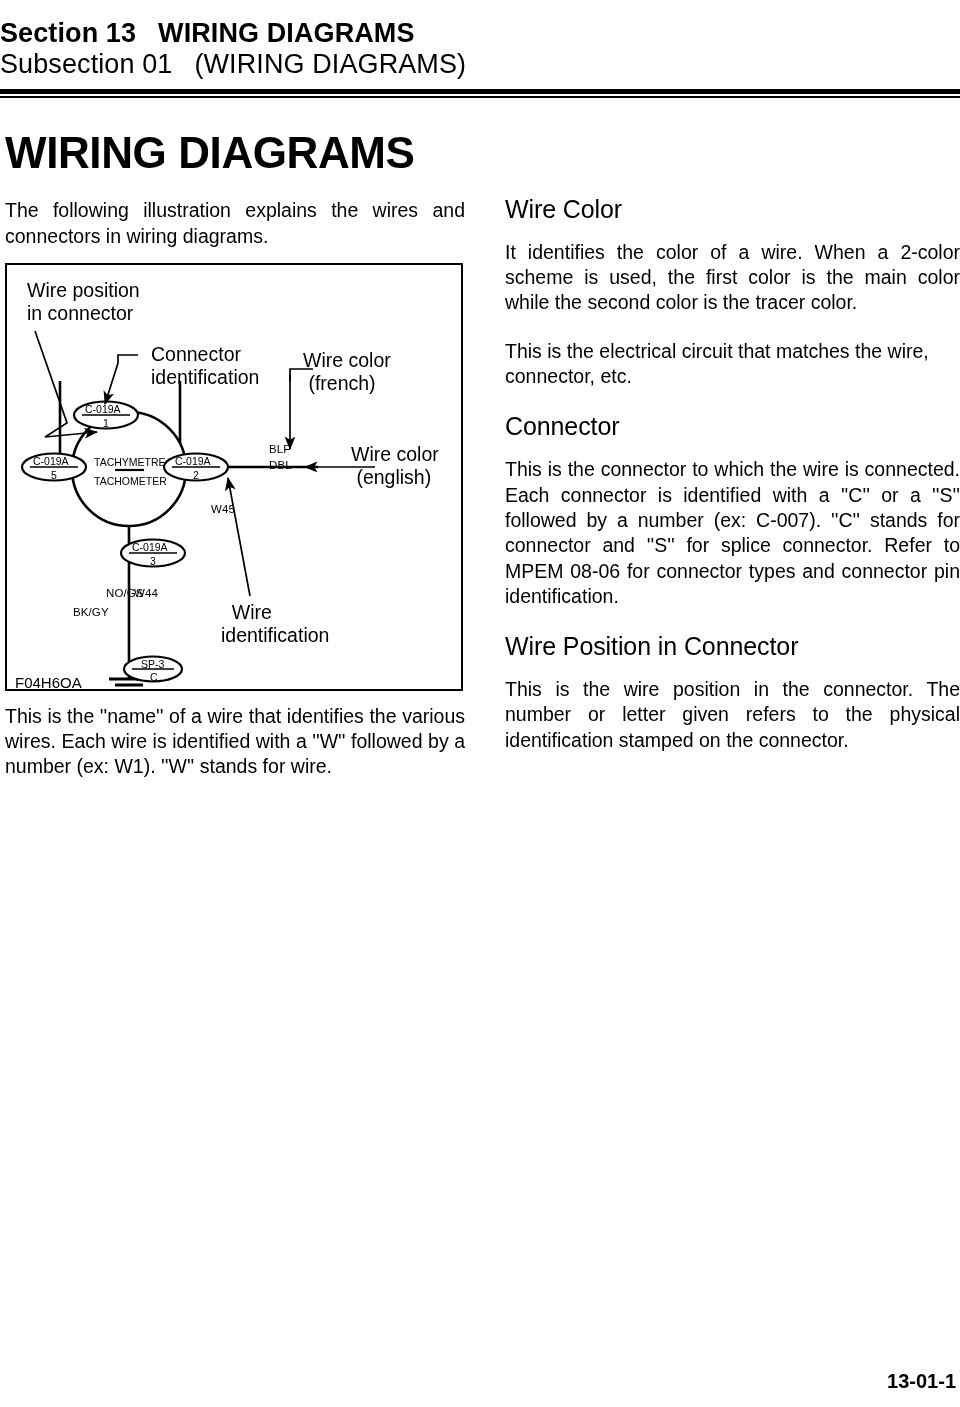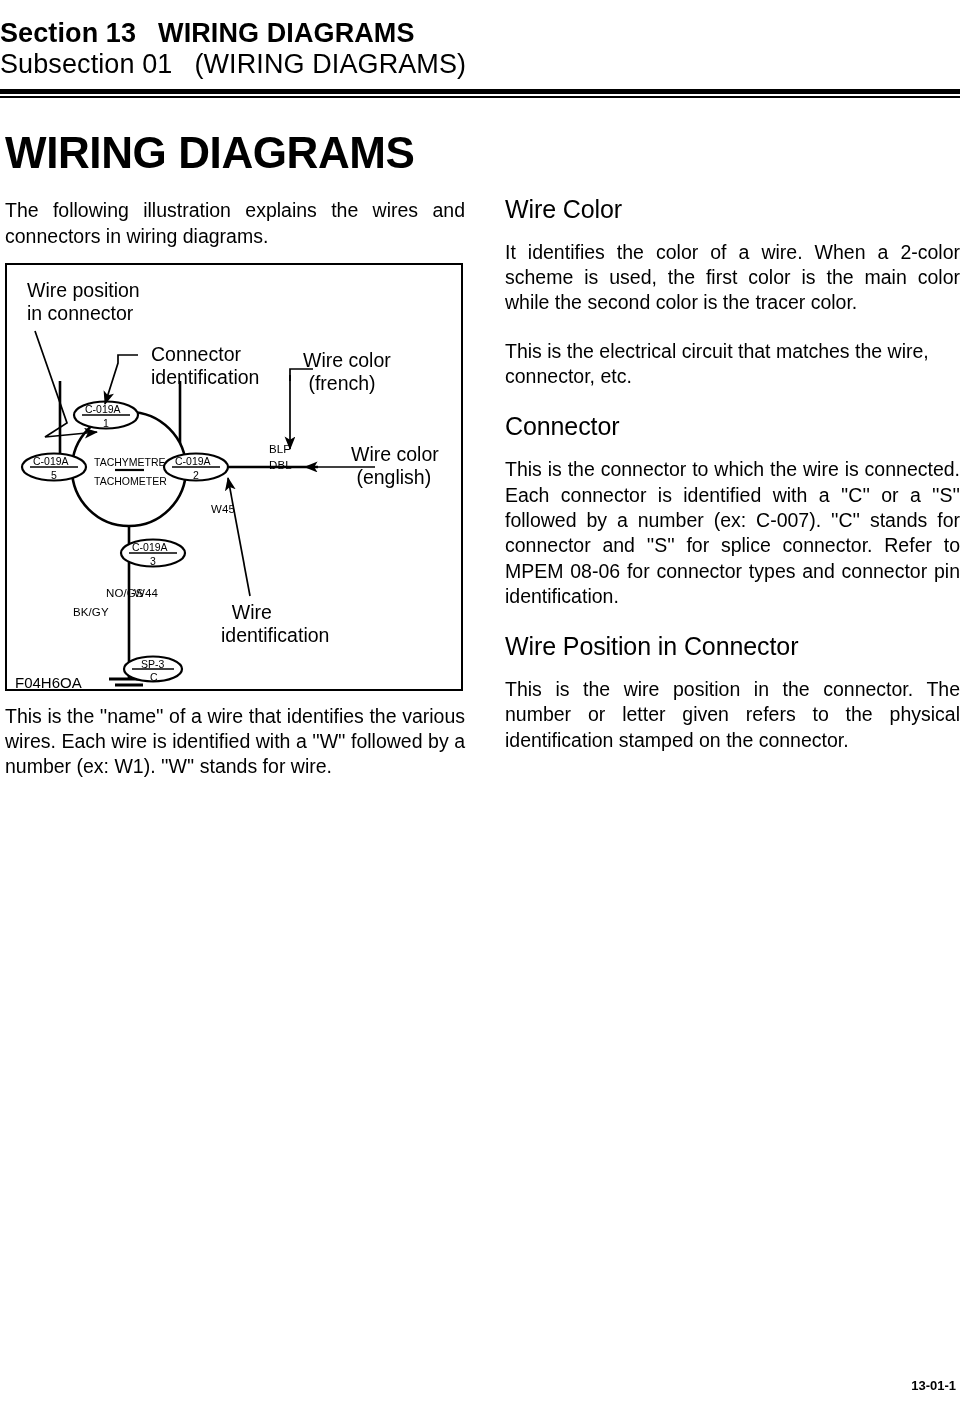--- a/index.html
+++ b/index.html
@@ -138,21 +138,21 @@
     left: 0; top: 0;
     width: 458px;
     height: 428px;
   }
 
   
   .footer {
     position: absolute;
     right: 4px;
     bottom: 14px;
-    font-size: 13px;
+    font-size: 20px;
     font-weight: bold;
     letter-spacing: 0px;
     white-space: pre;
   }
 </style>
 </head>
 <body>
 
 <div class="page">
 

